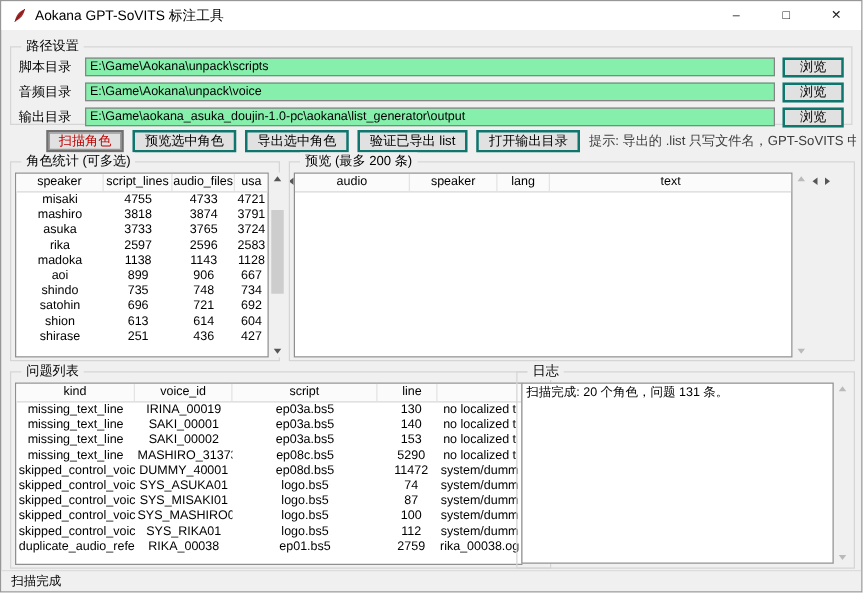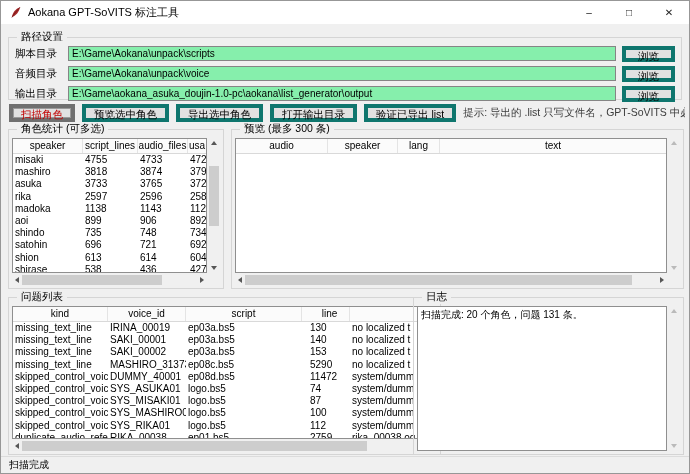--- a/index.html
+++ b/index.html
@@ -18,42 +18,42 @@
   .group{position:absolute;border:1px solid #d5d5d5;box-sizing:border-box;}
   .group-label{position:absolute;top:-8px;left:8px;background:#f0f0f0;padding:0 4px;font-size:10.5px;white-space:nowrap;}
 
   
   .paths-group{left:7px;top:36px;width:674px;height:63px;}
   .path-rows{padding:8px 6px 0 6px;display:flex;flex-direction:column;gap:5px;}
   .path-row{display:flex;align-items:center;gap:6px;height:15px;}
   .row-label{font-size:10.5px;width:47px;flex:none;white-space:nowrap;}
   .entry{flex:1;background:#86efac;border:1px solid #858585;height:15px;line-height:14px;font-size:10px;
          padding:0 3px;white-space:nowrap;overflow:hidden;box-sizing:border-box;}
-  .btn{background:#e1e1e1;border:4px solid #0f766e;font-size:10.5px;font-family:inherit;padding:0 8px;
+  .btn{background:#e1e1e1;border:2px solid #0f766e;font-size:10.5px;font-family:inherit;padding:0 8px;
        height:18px;box-sizing:border-box;white-space:nowrap;}
   .browse{height:16px;padding:0 12px;flex:none;line-height:13px;}
 
   
   .toolbar{position:absolute;left:8px;top:103px;right:4px;display:flex;align-items:center;gap:7px;overflow:hidden;}
-  .btn.scan{color:#c00000;border-color:#707070;box-shadow:inset 0 0 0 1px #9a9a9a;}
+  .btn.scan{color:#c00000;border-color:#707070;box-shadow:inset 0 0 0 1px #9a9a9a;margin-left:28px;}
   .hint{font-size:10.5px;color:#3c3c3c;white-space:nowrap;overflow:hidden;}
 
   
   .roles-group{left:7px;top:128px;width:216px;height:160px;}
   .preview-group{left:230px;top:128px;width:453px;height:160px;}
   .problems-group{left:7px;top:296px;width:433px;height:158px;}
   .log-group{left:412px;top:296px;width:271px;height:158px;}
 
-  .panel{position:absolute;left:3px;right:3px;top:8px;bottom:2px;display:flex;flex-direction:column;}
+  .panel{position:absolute;left:3px;right:3px;top:8px;bottom:2px;display:flex;flex-direction:row;}
   .panel-top{flex:1;display:flex;min-height:0;}
   .table{flex:1;border:1px solid #8f8f8f;background:#fff;overflow:hidden;display:flex;flex-direction:column;min-width:0;box-sizing:border-box;}
   .thead{display:flex;height:14px;flex:none;background:#fbfbfb;border-bottom:1px solid #d9d9d9;}
   .th{font-size:10px;line-height:13px;text-align:center;border-right:1px solid #e4e4e4;box-sizing:border-box;
       overflow:hidden;white-space:nowrap;flex:none;}
-  .tbody{flex:1;overflow:hidden;}
+  .tbody{flex:1;overflow:hidden;text-align:center;}
   .tr{display:flex;height:12.2px;line-height:12.2px;}
   .td{font-size:10px;padding:0 2px;white-space:nowrap;overflow:hidden;box-sizing:border-box;flex:none;}
 
   .roles-table .thead span:nth-of-type(1),.roles-table .tr span:nth-child(1){width:70px;}
   .roles-table .thead span:nth-of-type(2),.roles-table .tr span:nth-child(2){width:55px;}
   .roles-table .thead span:nth-of-type(3),.roles-table .tr span:nth-child(3){width:50px;}
   .roles-table .thead span:nth-of-type(4),.roles-table .tr span:nth-child(4){flex:1 1 auto;min-width:0;border-right:none;}
 
   .prev-table .thead span:nth-of-type(1),.prev-table .tr span:nth-child(1){width:92px;}
   .prev-table .thead span:nth-of-type(2),.prev-table .tr span:nth-child(2){width:70px;}
@@ -144,22 +144,22 @@
           <div class="entry">E:\Game\aokana_asuka_doujin-1.0-pc\aokana\list_generator\output</div>
           <button class="btn browse">浏览</button>
         </div>
       </div>
   </div>
 
   <div class="toolbar">
     <button class="btn scan">扫描角色</button>
     <button class="btn">预览选中角色</button>
     <button class="btn">导出选中角色</button>
+    <button class="btn">验证已导出 list</button>
     <button class="btn">打开输出目录</button>
-    <button class="btn">验证已导出 list</button>
     <span class="hint">提示: 导出的 .list 只写文件名，GPT-SoVITS 中必须填写下面选择的音频目录。</span>
   </div>
 
   <div class="group roles-group">
     <span class="group-label">角色统计 (可多选)</span>
     <div class="panel">
       <div class="panel-top">
         <div class="table roles-table">
           <div class="thead">
 
@@ -202,21 +202,21 @@
                 <span class="td">madoka</span>
                 <span class="td">1138</span>
                 <span class="td">1143</span>
                 <span class="td">1128</span>
               </div>
 
               <div class="tr">
                 <span class="td">aoi</span>
                 <span class="td">899</span>
                 <span class="td">906</span>
-                <span class="td">892</span>
+                <span class="td">667</span>
               </div>
 
               <div class="tr">
                 <span class="td">shindo</span>
                 <span class="td">735</span>
                 <span class="td">748</span>
                 <span class="td">734</span>
               </div>
 
               <div class="tr">
@@ -228,21 +228,21 @@
 
               <div class="tr">
                 <span class="td">shion</span>
                 <span class="td">613</span>
                 <span class="td">614</span>
                 <span class="td">604</span>
               </div>
 
               <div class="tr">
                 <span class="td">shirase</span>
-                <span class="td">538</span>
+                <span class="td">251</span>
                 <span class="td">436</span>
                 <span class="td">427</span>
               </div>
             </div>
         </div>
         <div class="vscroll roles-v">
           <div class="sb-btn">
               <div class="tri up"></div>
             </div>
           <div class="sb-track">
@@ -261,21 +261,21 @@
             <div class="sb-thumb"></div>
           </div>
         <div class="sb-btn">
             <div class="tri right"></div>
           </div>
       </div>
     </div>
   </div>
 
   <div class="group preview-group">
-    <span class="group-label">预览 (最多 300 条)</span>
+    <span class="group-label">预览 (最多 200 条)</span>
     <div class="panel">
       <div class="panel-top">
         <div class="table prev-table">
           <div class="thead">
 
           <span class="th">audio</span>
               <span class="th">speaker</span>
               <span class="th">lang</span>
               <span class="th">text</span>
             </div>

